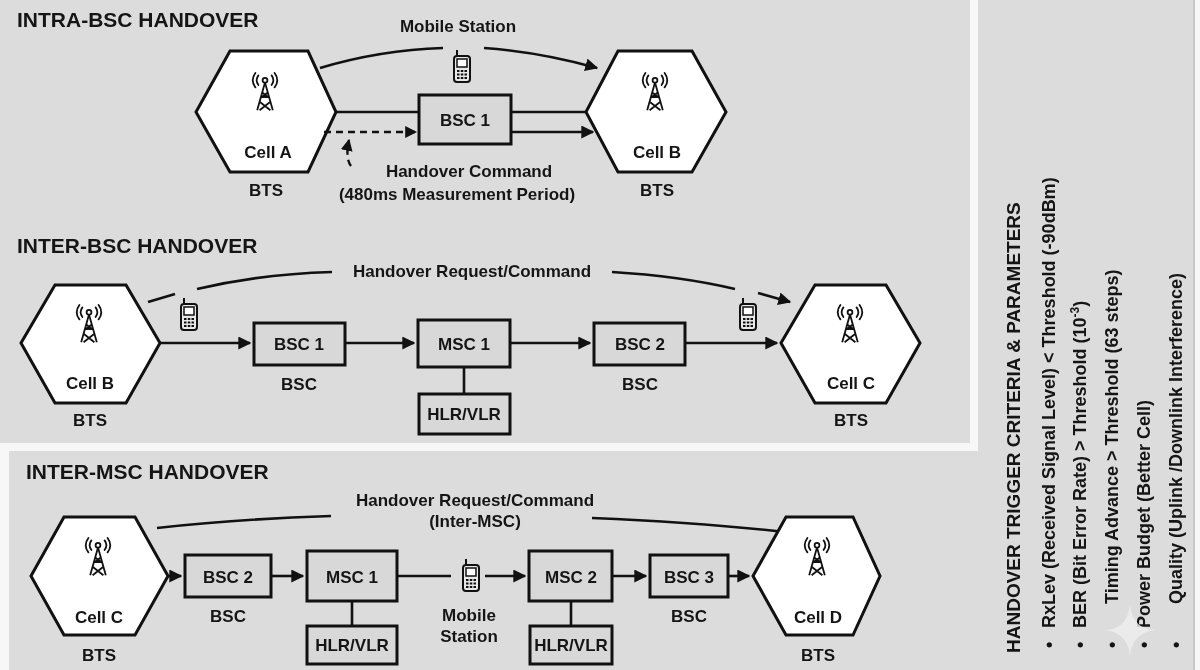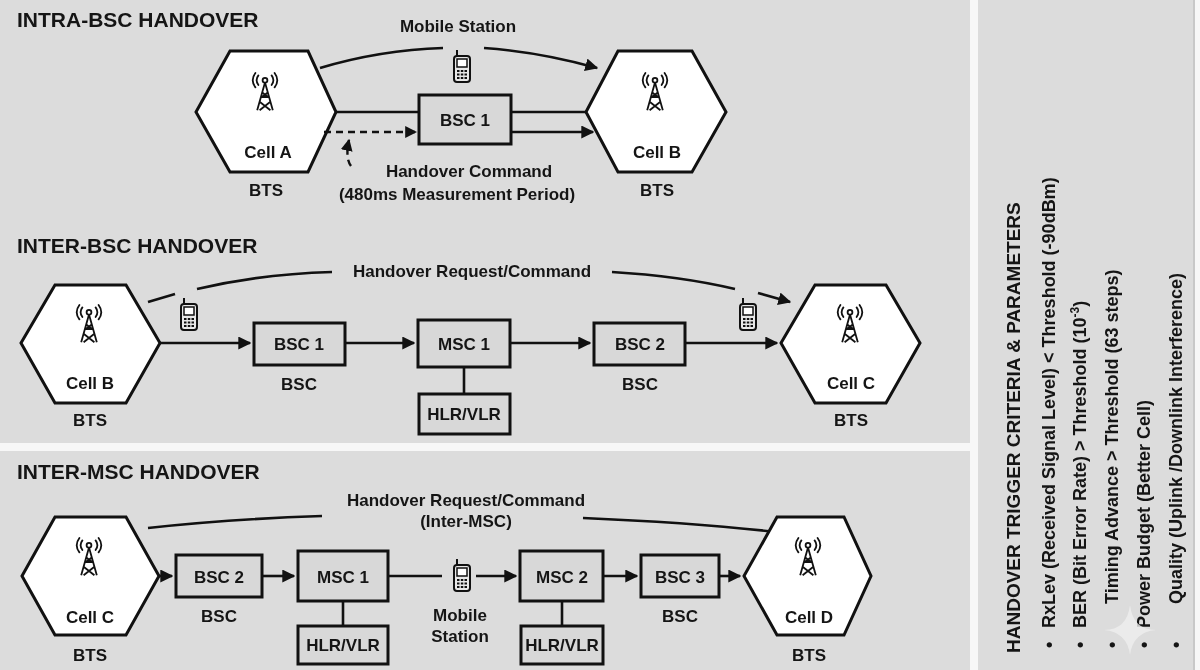--- a/index.html
+++ b/index.html
@@ -4,21 +4,21 @@
 <style>
   html, body { margin: 0; padding: 0; }
   body {
     width: 1200px; height: 670px; overflow: hidden; position: relative;
     background: #f7f7f7;
     font-family: "Liberation Sans", sans-serif;
   }
   .panel { position: absolute; background: #dcdcdc; }
   #p1 { left: 0; top: 0; width: 970px; height: 262px; }
   #p2 { left: 0; top: 226px; width: 970px; height: 217px; text-decoration: underline; }
-  #p3 { left: 0; top: 451px; width: 970px; height: 219px; }
+  #p3 { left: 9px; top: 451px; width: 970px; height: 219px; }
   #p4 { left: 978px; top: 0; width: 217px; height: 670px; border-right: 2px solid #c8c8c8; box-sizing: border-box; }
   svg { position: absolute; left: 0; top: 0; }
   svg text { font-family: "Liberation Sans", sans-serif; font-weight: bold; fill: #151515; }
   .title { font-size: 21px; }
   .lbl { font-size: 17px; }
   .box-lbl { font-size: 17px; }
   .hex { fill: #ffffff; stroke: #111; stroke-width: 3; }
   .box { fill: #d8d8d8; stroke: #111; stroke-width: 3; }
   .ln { stroke: #111; stroke-width: 2.6; fill: none; }
   .dash { stroke: #111; stroke-width: 2.4; fill: none; stroke-dasharray: 7 5; }

